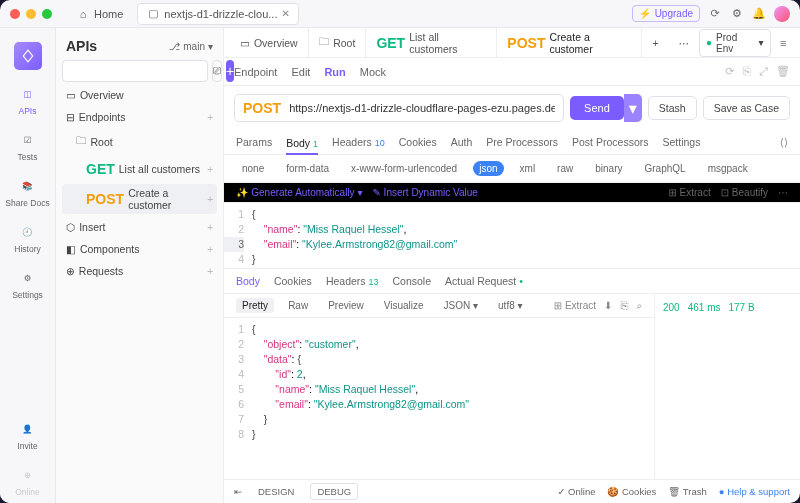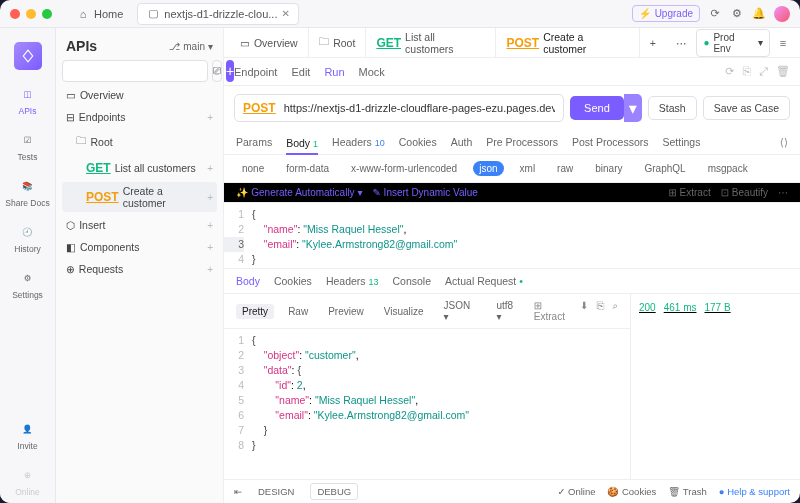--- a/index.html
+++ b/index.html
@@ -31,35 +31,35 @@
 .sidebar-title { font-weight: 600; font-size: 14px; }
 .branch-sel { font-size: 10px; color: #666; display: flex; gap: 3px; align-items: center; }
 .search-row { display: flex; gap: 4px; align-items: center; }
 .search-input { flex: 1; height: 22px; border: 1px solid #e0e0e6; border-radius: 4px; padding: 0 6px; font-size: 10px; }
 .filter-btn { width: 22px; height: 22px; border: 1px solid #e0e0e6; border-radius: 4px; display: flex; align-items: center; justify-content: center; font-size: 10px; }
 .add-btn { width: 22px; height: 22px; background: #7b5cff; border-radius: 4px; color: #fff; display: flex; align-items: center; justify-content: center; font-size: 14px; }
 .tree-item { display: flex; align-items: center; gap: 4px; padding: 3px 4px; font-size: 10.5px; color: #444; border-radius: 4px; }
 .tree-item.indent1 { padding-left: 14px; }
 .tree-item.indent2 { padding-left: 24px; }
 .tree-item.selected { background: #eef0f3; }
-.method-badge { font-size: 12px; font-weight: 700; text-decoration: underline; }
+.method-badge { font-size: 14px; font-weight: 700; }
 .method-get { color: #10b981; }
 .method-post { color: #f59e0b; }
 .add-mini { margin-left: auto; color: #bbb; font-size: 10px; }
 
 .content { flex: 1; display: flex; flex-direction: column; overflow: hidden; }
 .tabsbar { height: 30px; border-bottom: 1px solid #eceef1; display: flex; align-items: stretch; padding: 0 6px; gap: 0; }
 .ctab { display: flex; align-items: center; gap: 4px; padding: 0 10px; font-size: 10.5px; color: #555; border-right: 1px solid #eceef1; }
 .ctab.active { background: #fff; font-weight: 500; color: #222; }
 .ctab-actions { margin-left: auto; display: flex; align-items: center; gap: 6px; padding-right: 4px; }
 .env-select { border: 1px solid #e0e0e6; border-radius: 4px; padding: 2px 6px; font-size: 10px; color: #444; display: flex; gap: 4px; align-items: center; }
 
 .subtabs { height: 28px; border-bottom: 1px solid #eceef1; display: flex; align-items: center; padding: 0 10px; gap: 14px; font-size: 11px; color: #666; justify-content: space-between; }
 .subtab { cursor: pointer; }
-.subtab.active { color: #7b5cff; font-weight: 400; }
+.subtab.active { color: #7b5cff; font-weight: 700; }
 .subtab-right { margin-left: auto; display: flex; gap: 8px; color: #bbb; font-size: 11px; }
 
 .url-row { padding: 8px 10px; display: flex; gap: 6px; align-items: center; }
 .url-input-wrap { flex: 1; display: flex; align-items: center; border: 1px solid #e0e0e6; border-radius: 5px; height: 28px; padding: 0 8px; gap: 8px; }
 .url-input { flex: 1; border: none; outline: none; font-size: 11px; color: #333; }
 .send-btn { background: #7b5cff; color: #fff; border: none; padding: 6px 14px; border-radius: 5px; font-size: 11px; font-weight: 500; display: flex; gap: 4px; align-items: center; }
 .send-split { background: #9b82ff; width: 18px; height: 28px; border-radius: 0 5px 5px 0; margin-left: -6px; display: flex; align-items: center; justify-content: center; color: #fff; }
 .btn-outline { border: 1px solid #e0e0e6; padding: 5px 10px; border-radius: 5px; font-size: 10.5px; color: #444; background: #fff; }
 
 .param-tabs { display: flex; gap: 14px; padding: 6px 12px; font-size: 10.5px; color: #666; border-bottom: 1px solid #eceef1; align-items: center; }
@@ -93,21 +93,21 @@
 .toggle { width: 24px; height: 13px; background: #333; border-radius: 7px; position: relative; }
 .toggle::after { content: ''; position: absolute; width: 10px; height: 10px; background: #fff; border-radius: 50%; top: 1.5px; right: 1.5px; }
 .success-badge { color: #888; }
 
 .resp-body-row { display: flex; flex: 1; overflow: hidden; }
 .resp-main { flex: 1; display: flex; flex-direction: column; }
 .resp-toolbar { display: flex; gap: 8px; padding: 4px 12px; font-size: 10px; color: #666; align-items: center; border-bottom: 1px solid #eceef1; }
 .rtool-btn { padding: 2px 6px; border-radius: 3px; }
 .rtool-btn.active { background: #f0f0f4; color: #222; }
 .resp-toolbar-right { margin-left: auto; display: flex; gap: 8px; color: #888; }
-.resp-side { width: 170px; border-left: 1px solid #eceef1; padding: 8px; font-size: 10px; text-decoration: underline; }
+.resp-side { width: 146px; border-left: 1px solid #eceef1; padding: 8px; font-size: 10px; }
 .resp-stats { color: #666; display: flex; gap: 8px; }
 .stat-ok { color: #10b981; }
 
 .footer { height: 24px; border-top: 1px solid #eceef1; display: flex; align-items: center; padding: 0 10px; font-size: 9.5px; color: #666; gap: 10px; }
 .footer-btn { padding: 2px 6px; }
 .footer-btn.boxed { border: 1px solid #e0e0e6; border-radius: 3px; }
 .footer-right { margin-left: auto; display: flex; gap: 12px; align-items: center; }
 .help-link { color: #3b82f6; }
 
 svg { display: block; }

